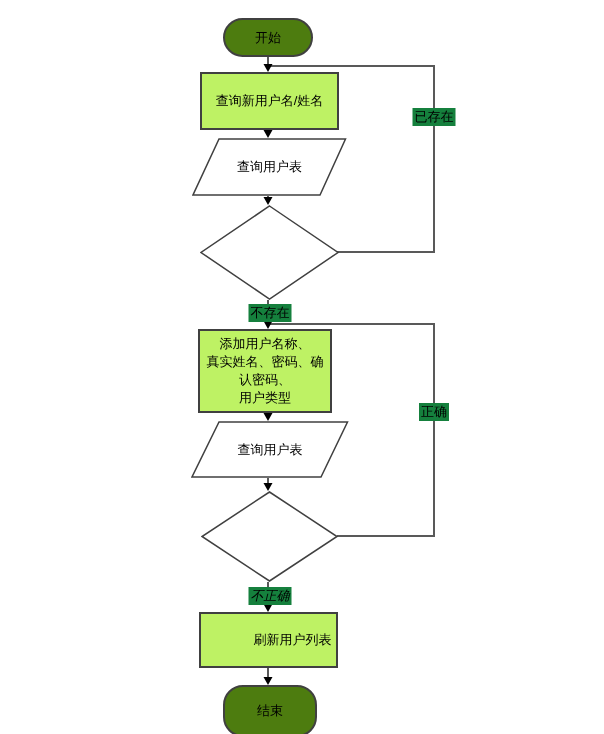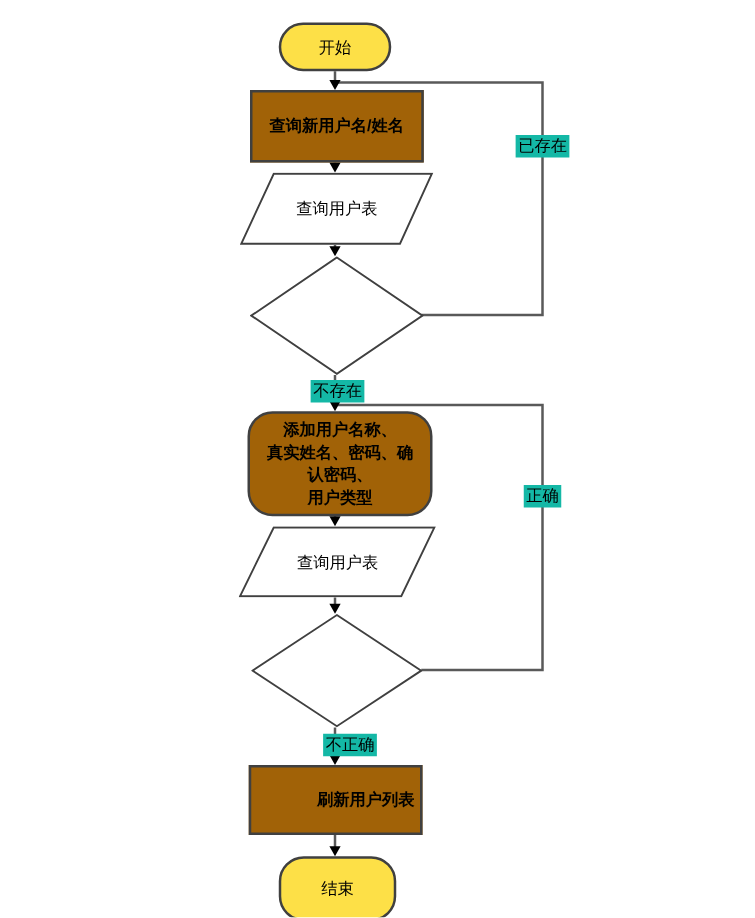--- a/index.html
+++ b/index.html
@@ -35,43 +35,42 @@
     font-size: 13px;
     line-height: 1.38;
     color: var(--text, #000000);
   }
   .node .node-text {
     position: relative;
     white-space: pre-line;
     z-index: 1;
   }
   .rect {
-    background: #a16207;
+    background: #bef264;
     border: 2px solid var(--shape-border, #404040);
-    font-weight: bold;
   }
   .oval {
-    background: #fde047;
+    background: #4d7c0f;
     border: 2px solid var(--shape-border, #404040);
     border-radius: 20px;
   }
   .shape-svg {
     position: absolute;
     left: 0; top: 0;
     width: 100%; height: 100%;
   }
   .shape-svg polygon {
     fill: #ffffff;
     stroke: var(--shape-border, #404040);
     stroke-width: 1.5;
   }
   .edge-label {
     position: absolute;
     transform: translateX(-50%);
-    background: #14b8a6;
+    background: #15803d;
     padding: 0 2px;
     font-size: 13px;
     color: var(--text, #000000);
     white-space: nowrap;
   }
   .watermark {
     position: absolute;
     right: 4px;
     top: 710px;
     font-size: 12px;
@@ -123,21 +122,21 @@
     </svg>
     <span class="node-text">查询用户表</span>
   </div>
 
   <div class="node" style="left:200px; top:205px; width:139px; height:95px;">
     <svg class="shape-svg" viewBox="0 0 139 95" xmlns="http://www.w3.org/2000/svg">
       <polygon points="69.5,1 138,47.5 69.5,94 1,47.5"></polygon>
     </svg>
   </div>
 
-  <div class="node rect" style="left:198px; top:329px; width:148px; height:84px;border-radius:20px;">
+  <div class="node rect" style="left:198px; top:329px; width:134px; height:84px;">
     <span class="node-text">添加用户名称、
 真实姓名、密码、确
 认密码、
 用户类型</span>
   </div>
 
   <div class="node" style="left:191px; top:421px; width:158px; height:57px;">
     <svg class="shape-svg" viewBox="0 0 158 57" xmlns="http://www.w3.org/2000/svg">
       <polygon points="28,1 156.5,1 130,56 1,56"></polygon>
     </svg>
@@ -153,17 +152,17 @@
   <div class="node rect" style="left:199px; top:612px; width:139px; height:56px;padding-left:48px;">
     <span class="node-text">刷新用户列表</span>
   </div>
 
   <div class="node oval" style="left:223px; top:685px; width:94px; height:52px;text-align:right;">
     <span class="node-text">结束</span>
   </div>
 
   <div class="edge-label" style="left:434px; top:108px;">已存在</div>
   <div class="edge-label" style="left:270px; top:304px;">不存在</div>
-  <div class="edge-label" style="left:434px; top:388px;">正确</div>
-  <div class="edge-label" style="left:280px; top:587px;">不正确</div>
+  <div class="edge-label" style="left:434px; top:403px;">正确</div>
+  <div class="edge-label" style="left:270px; top:587px;font-style:italic;">不正确</div>
 
 
 </div>
 
 </body></html>

